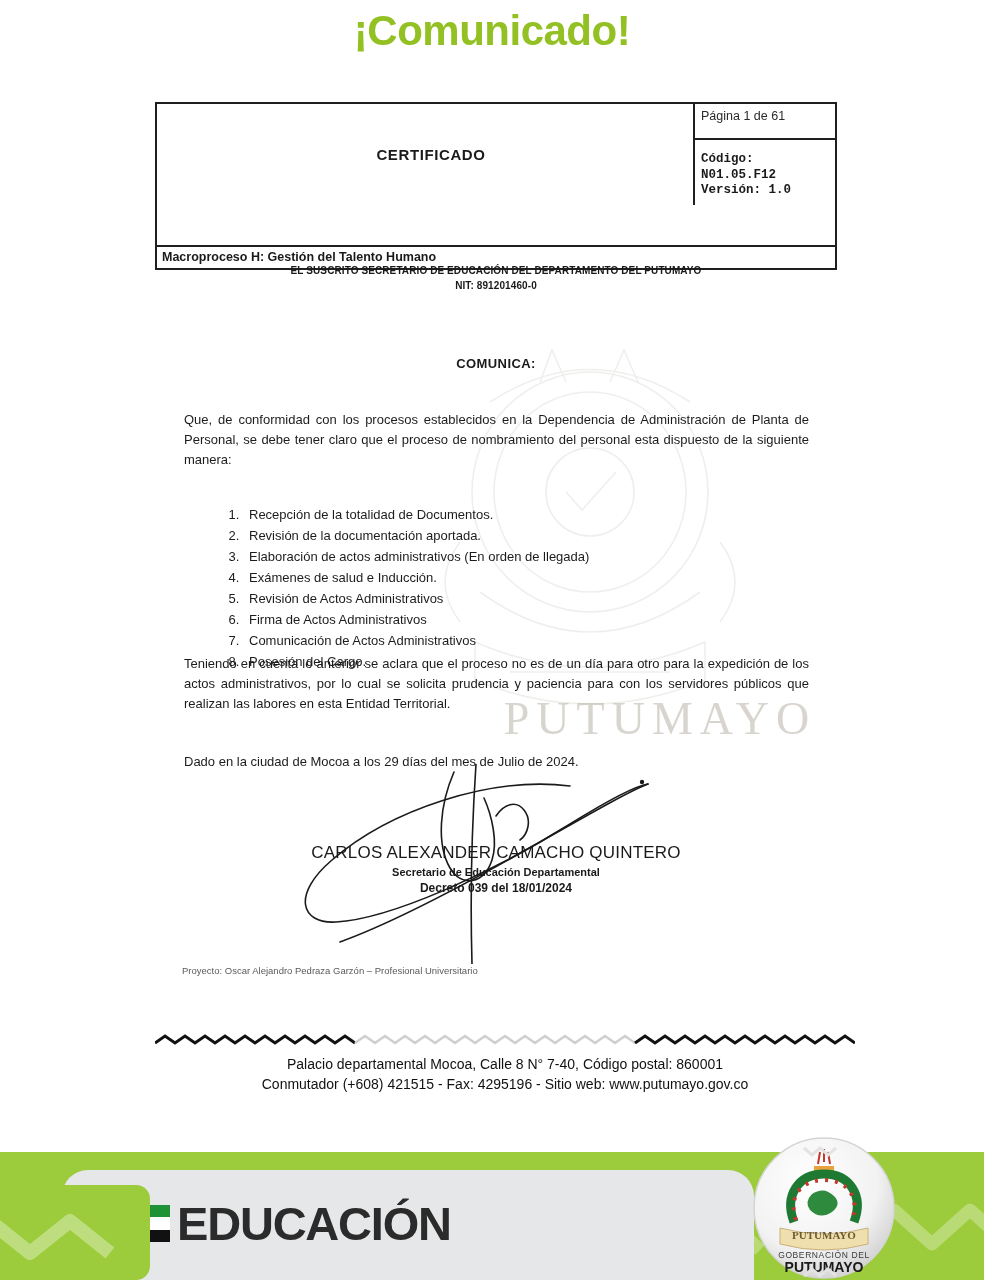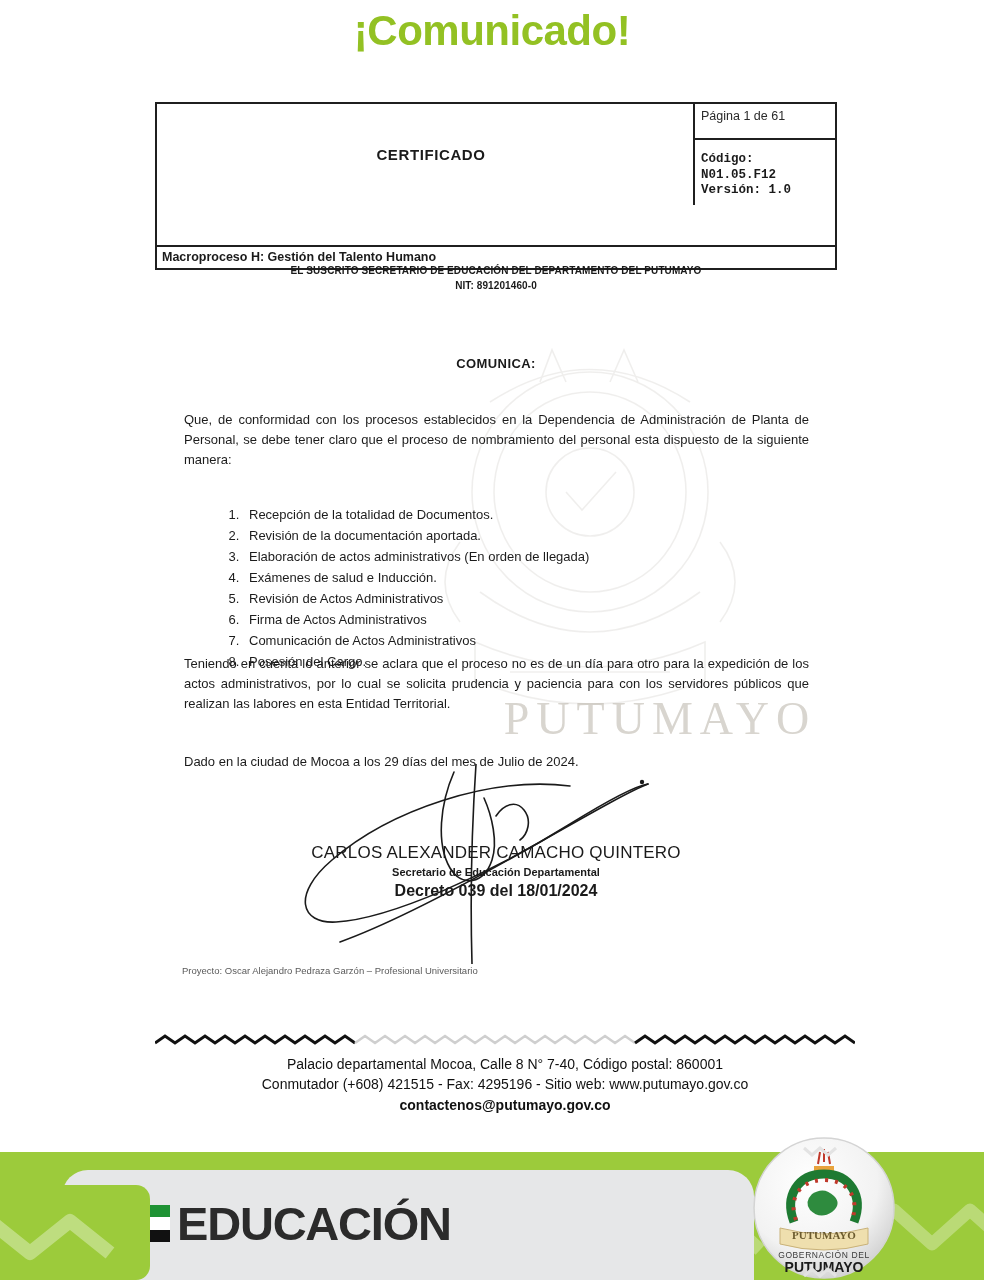--- a/index.html
+++ b/index.html
@@ -203,21 +203,21 @@
   .sig-block {
     position: absolute;
     top: 750px;
     left: 35px;
     width: 682px;
     text-align: center;
     line-height: 1.35;
   }
   .sig-name { font-size: 17px; font-weight: normal; letter-spacing: 0.2px; }
   .sig-role { font-size: 11px; font-weight: bold; }
-  .sig-decree { font-size: 16px; font-weight: bold; }
+  .sig-decree { font-size: 12px; font-weight: bold; }
   .projected {
     position: absolute;
     top: 873px;
     left: 62px;
     font-size: 9.5px;
     color: #5a5a5a;
   }
 
   
   .zig-wrap {
@@ -395,21 +395,20 @@
 
   <svg class="zig-wrap" viewBox="0 0 700 16" preserveAspectRatio="none">
     <path d="M0 11 l10 -7 l10 7 l10 -7 l10 7 l10 -7 l10 7 l10 -7 l10 7 l10 -7 l10 7 l10 -7 l10 7 l10 -7 l10 7 l10 -7 l10 7 l10 -7 l10 7 l10 -7 l10 7" fill="none" stroke="#111" stroke-width="3"></path>
     <path d="M200 11 l10 -7 l10 7 l10 -7 l10 7 l10 -7 l10 7 l10 -7 l10 7 l10 -7 l10 7 l10 -7 l10 7 l10 -7 l10 7 l10 -7 l10 7 l10 -7 l10 7 l10 -7 l10 7 l10 -7 l10 7 l10 -7 l10 7 l10 -7 l10 7 l10 -7 l10 7" fill="none" stroke="#cfcfcf" stroke-width="2.5"></path>
     <path d="M480 11 l10 -7 l10 7 l10 -7 l10 7 l10 -7 l10 7 l10 -7 l10 7 l10 -7 l10 7 l10 -7 l10 7 l10 -7 l10 7 l10 -7 l10 7 l10 -7 l10 7 l10 -7 l10 7 l10 -7 l10 7" fill="none" stroke="#111" stroke-width="3"></path>
   </svg>
 
   <div class="foot-lines">
     <div class="l1"><b>Palacio departamental Mocoa</b><span>, Calle 8 N° 7-40, Código postal: 860001</span></div>
     <div class="l2">Conmutador (+608) 421515 - Fax: 4295196 - Sitio web: www.putumayo.gov.co</div>
-    <div class="l3">contactenos@putumayo.gov.co</div>
   </div>
 </div>
 
 <div class="banner">
   <svg class="banner-chevrons" viewBox="0 0 984 128" preserveAspectRatio="none">
     <g fill="none" stroke="#ffffff" stroke-width="13" stroke-linejoin="round">
       <path d="M-20 92 l38 -34 l38 34 l38 -34 l38 34"></path>
       <path d="M780 92 l38 -34 l38 34 l38 -34 l38 34 l38 -34 l38 34"></path>
       <path d="M700 98 l30 -28 l30 28"></path>
     </g>

